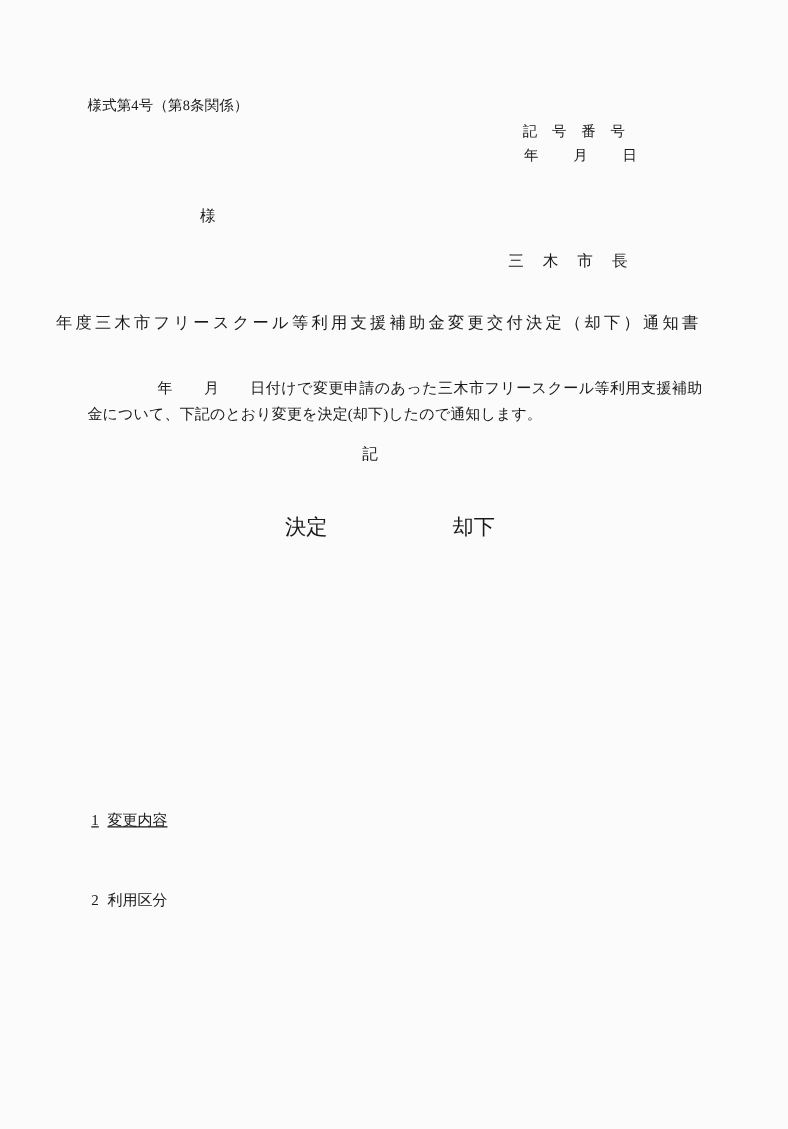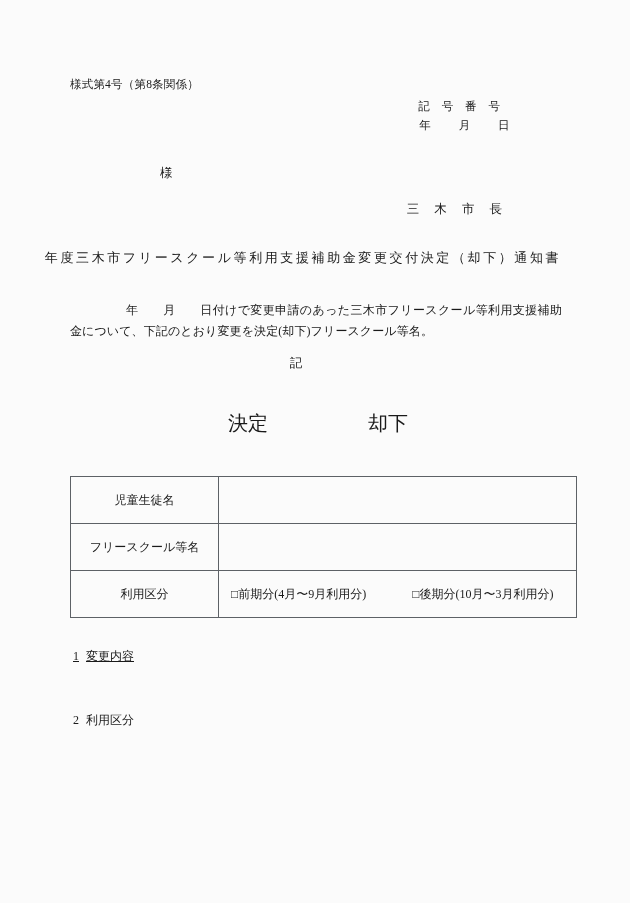--- a/index.html
+++ b/index.html
@@ -108,21 +108,21 @@
     top: 355px;
     text-align: center;
     font-size: 12.5px;
   }
 
   
   .decision-row {
     position: absolute;
     left: 228px;
     top: 410px;
-    font-size: 20px;
+    font-size: 17px;
     white-space: nowrap;
   }
   .decision-row .decision-gap {
     display: inline-block;
     width: 100px;
   }
 
   
   .info-table {
     position: absolute;
@@ -184,46 +184,28 @@
   </div>
 
   <div class="addressee">
     <span class="blank-line"></span><span>様</span>
   </div>
 
   <div class="issuer">三 木 市 長</div>
 
   <div class="doc-title">年度三木市フリースクール等利用支援補助金変更交付決定（却下）通知書</div>
 
-  <div class="body-text">年　　月　　日付けで変更申請のあった三木市フリースクール等利用支援補助金について、下記のとおり変更を決定(却下)フリースクール等名。</div>
+  <div class="body-text">年　　月　　日付けで変更申請のあった三木市フリースクール等利用支援補助金について、下記のとおり変更を決定(却下)したので通知します。</div>
 
   <div class="ki-mark">記</div>
 
   <div class="decision-row">
     <span>決定</span><span class="decision-gap"></span><span>却下</span>
   </div>
 
-  <table class="info-table">
-    <tbody>
-      <tr>
-        <td class="label-cell">児童生徒名</td>
-        <td class="value-cell"></td>
-      </tr>
-      <tr>
-        <td class="label-cell">フリースクール等名</td>
-        <td class="value-cell"></td>
-      </tr>
-      <tr>
-        <td class="label-cell">利用区分</td>
-        <td class="value-cell">
-          <span class="checkbox-options"><span>□</span><span>前期分(4月〜9月利用分)</span><span class="opt-gap"></span><span>□</span><span>後期分(10月〜3月利用分)</span></span>
-        </td>
-      </tr>
-    </tbody>
-  </table>
 
   <div class="section-item item-1">
     <span>1</span><span class="num-gap"></span><span>変更内容</span>
   </div>
 
   <div class="section-item item-2">
     <span>2</span><span class="num-gap"></span><span>利用区分</span>
   </div>
 
 </div>

